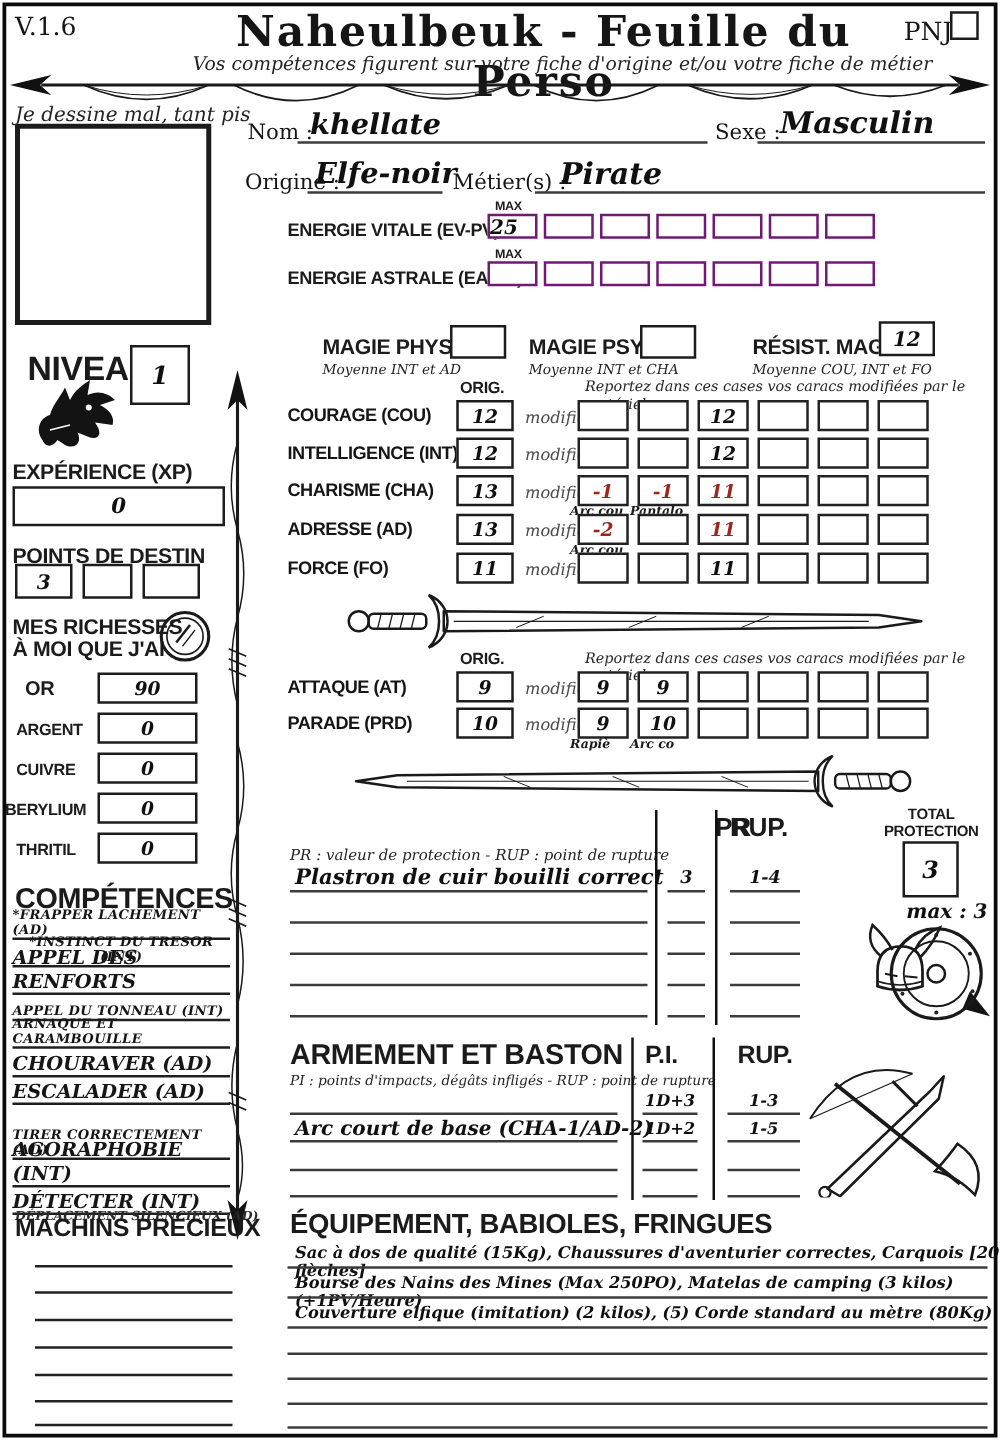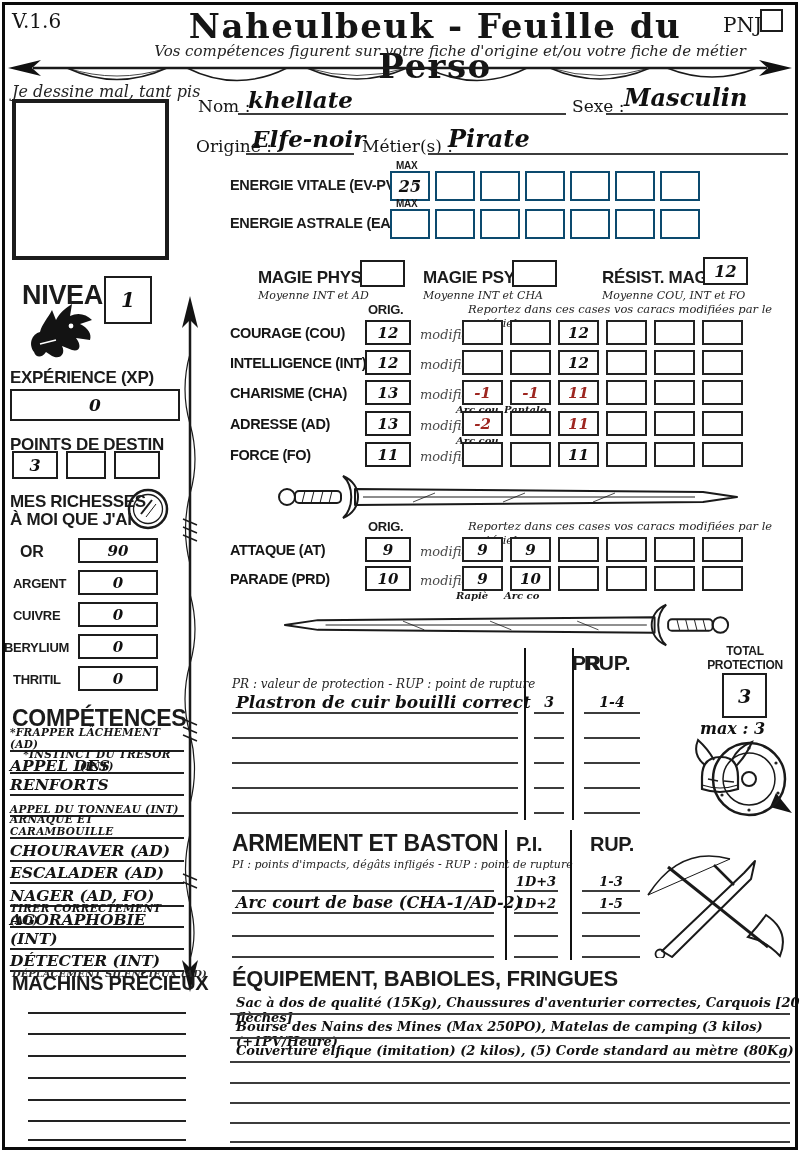--- a/index.html
+++ b/index.html
@@ -25,22 +25,22 @@
   .srow .orig{left:135px;top:0;width:46px;height:25px;}
   .srow .mod{position:absolute;left:190px;top:7px;font:italic 13px "DejaVu Serif",serif;color:#4a4a4a;}
   .cells{position:absolute;left:232px;top:0;display:flex;gap:7px;}
   .cell{position:relative;width:41px;height:25px;border:2px solid #222;box-sizing:border-box;
         display:flex;align-items:center;justify-content:center;background:#fff;}
   .cell .hwv{font-size:15px;}
   .cell .note{position:absolute;top:22px;left:-8px;right:-8px;text-align:left;
               font:italic 700 10px "DejaVu Serif",serif;color:#1a1a1a;}
   
   .eboxes{position:absolute;display:flex;gap:5px;}
-  .ebox{position:relative;width:40px;height:30px;border:2px solid #0c4a6e;box-sizing:border-box;
-        display:flex;align-items:center;justify-content:center;background:#fff;}
+  .ebox{position:relative;width:40px;height:20px;border:2px solid #701a75;box-sizing:border-box;
+        display:flex;align-items:center;background:#fff;}
   
   .skill{position:absolute;left:10px;width:174px;border-bottom:2px solid #1f1f1f;
          display:flex;align-items:flex-end;overflow:visible;}
   .sk-sm{font:italic 700 10.5px "DejaVu Serif",serif;letter-spacing:0.3px;}
   .sk-lg{font:italic 700 15.5px "DejaVu Serif",serif;}
   svg{display:block;}
   .ink{stroke:#1a1a1a;fill:none;}
 </style>
 </head>
 <body>
@@ -389,21 +389,21 @@
   <div class="ul" style="left:584px;top:787px;width:56px;"></div>
   <div class="ul" style="left:232px;top:812px;width:286px;"></div>
   <div class="ul" style="left:534px;top:812px;width:30px;"></div>
   <div class="ul" style="left:584px;top:812px;width:56px;"></div>
 
   <span class="abs t-bold" style="left:700px;top:644px;width:90px;text-align:center;font-size:12px;">TOTAL</span>
   <span class="abs t-bold" style="left:700px;top:658px;width:90px;text-align:center;font-size:12px;">PROTECTION</span>
   <div class="bx" style="left:722px;top:673px;width:45px;height:45px;">
       <span class="hwv" style="font-size:19px;">3</span>
     </div>
-  <span class="abs hwv" style="left:700px;top:719px;width:90px;text-align:left;font-size:16px;">max : 3</span>
+  <span class="abs hwv" style="left:700px;top:719px;width:90px;text-align:right;font-size:16px;">max : 3</span>
 
   <div class="abs" style="left:686px;top:733px;">
     <svg width="108" height="92" viewBox="0 0 108 92">
       <path d="M90,60 L106,80 L84,74 Z" fill="#141414"></path>
       <circle cx="63" cy="46" r="36" fill="#fff" class="ink" stroke-width="2.5"></circle>
       <circle cx="63" cy="46" r="26" class="ink" stroke-width="1.5"></circle>
       <circle cx="63" cy="46" r="7" class="ink" stroke-width="2"></circle>
       <circle cx="63" cy="15" r="1.6" fill="#222"></circle>
         <circle cx="90" cy="30" r="1.6" fill="#222"></circle>
         <circle cx="92" cy="60" r="1.6" fill="#222"></circle>
@@ -545,23 +545,20 @@
     </div>
   <div class="skill" style="top:817px;height:20px;">
       <span class="sk-sm">ARNAQUE ET CARAMBOUILLE</span>
     </div>
   <div class="skill" style="top:837px;height:23px;">
       <span class="sk-lg">CHOURAVER (AD)</span>
     </div>
   <div class="skill" style="top:859px;height:23px;">
       <span class="sk-lg">ESCALADER (AD)</span>
     </div>
-  <div class="skill" style="top:882px;height:23px;">
-      <span class="sk-lg">NAGER (AD, FO)</span>
-    </div>
   <div class="skill" style="top:906px;height:20px;">
       <span class="sk-sm">TIRER CORRECTEMENT (AD)</span>
     </div>
   <div class="skill" style="top:925px;height:23px;">
       <span class="sk-lg">AGORAPHOBIE (INT)</span>
     </div>
   <div class="skill" style="top:947px;height:23px;">
       <span class="sk-lg">DÉTECTER (INT)</span>
     </div>
   <span class="abs" style="left:12px;top:968px;font:italic 700 10px 'DejaVu Serif',serif;color:#2b2b2b;z-index:1;text-align:right;">DÉPLACEMENT SILENCIEUX (AD)</span>

